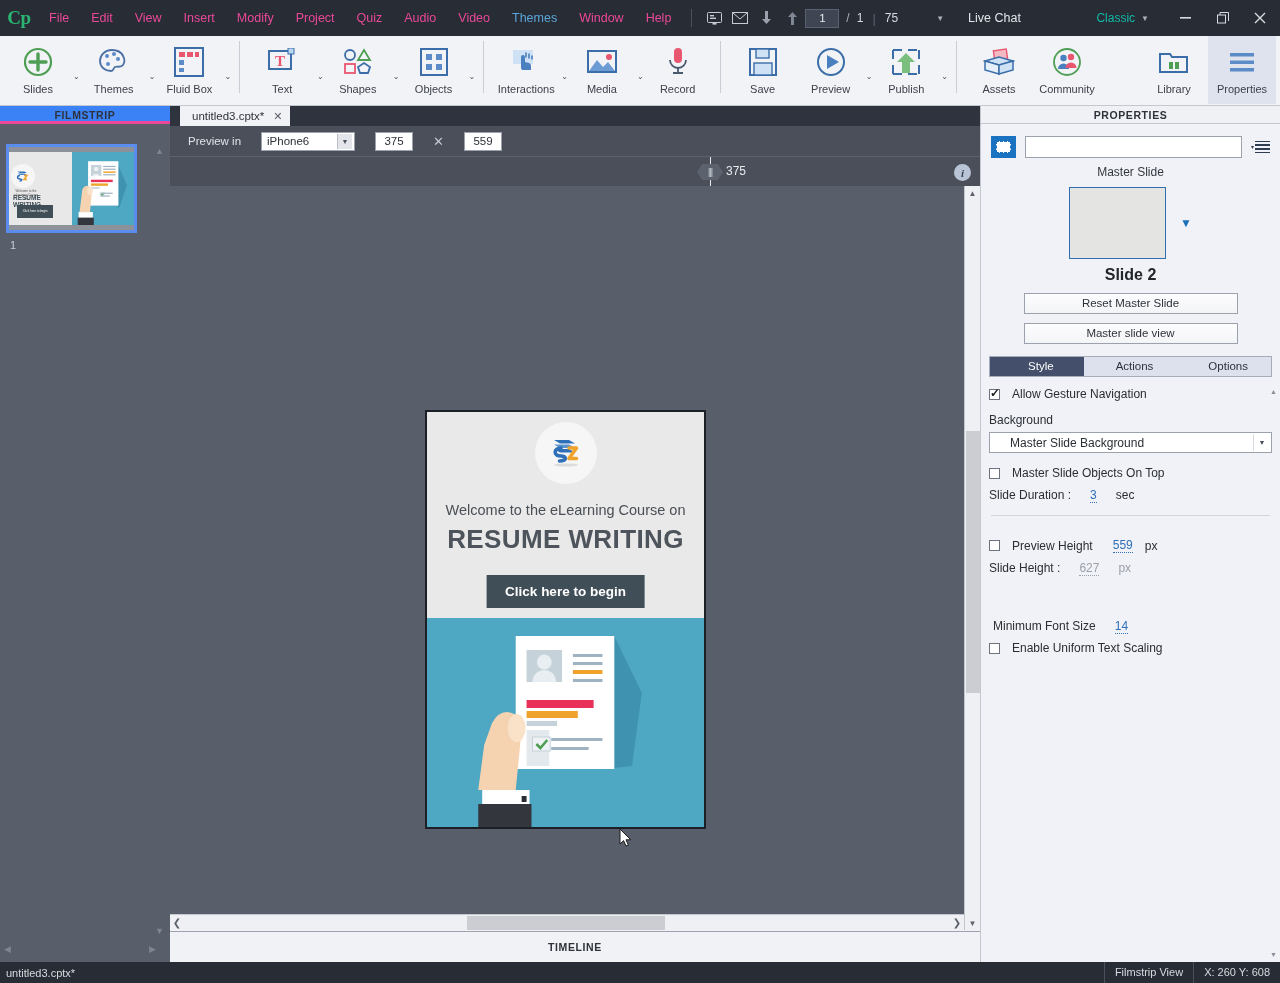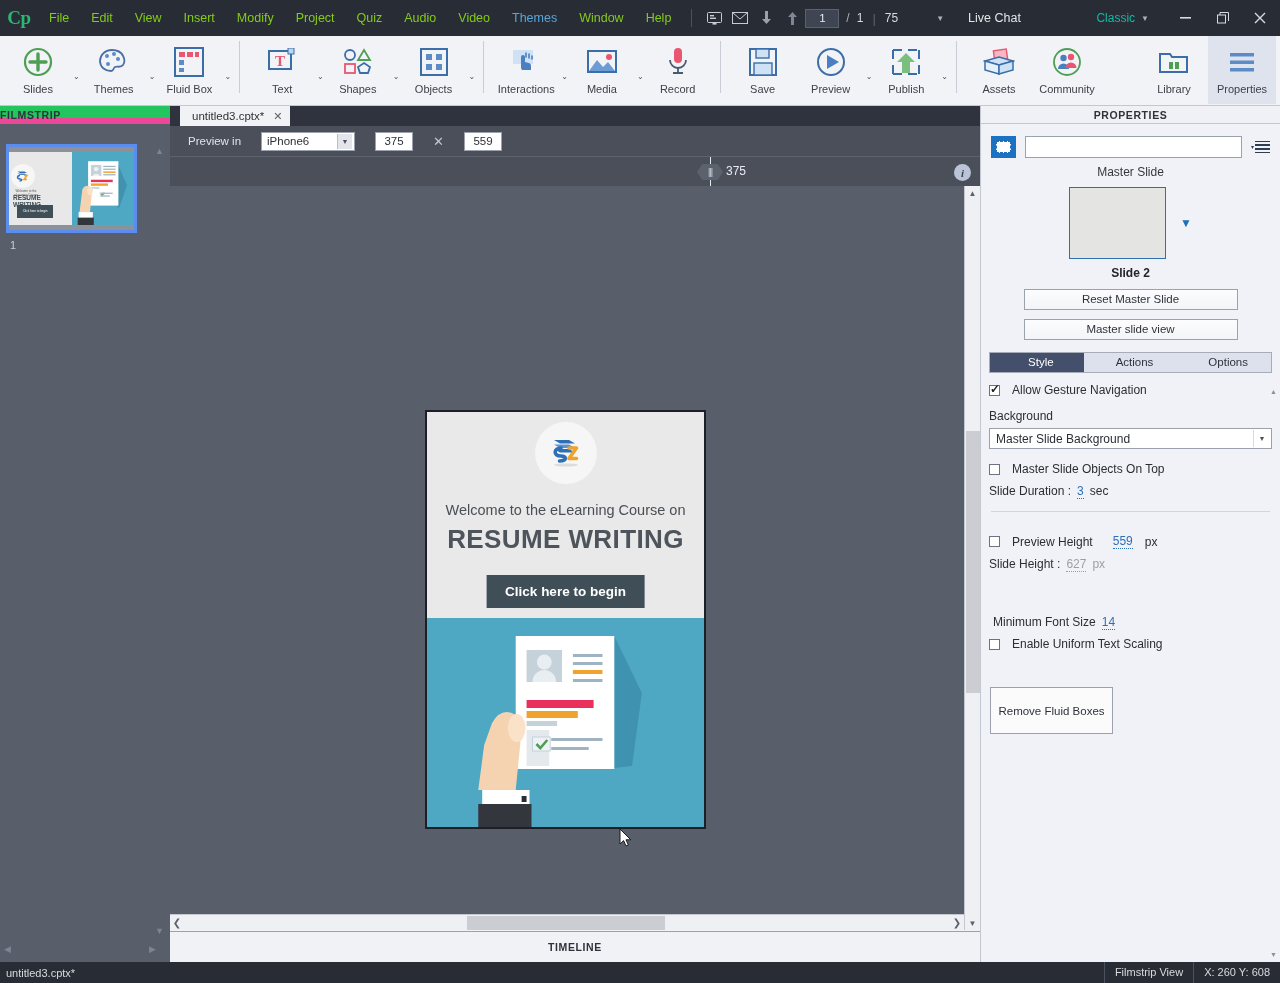--- a/index.html
+++ b/index.html
@@ -16,21 +16,21 @@
     position: absolute; left: 0; top: 0; width: 1280px; height: 36px;
     background: #272c35; display: flex; align-items: center;
   }
   .cp-logo {
     width: 38px; text-align: center; color: #2bb673;
     font-size: 19px; font-weight: bold; font-family: "Liberation Serif", serif;
     letter-spacing: -0.5px;
   }
   .menu-item {
     padding: 0 11px; height: 36px; line-height: 36px;
-    color: #84cc16; font-size: 12.5px; cursor: default; white-space: nowrap;
+    color: #ec4899; font-size: 12.5px; cursor: default; white-space: nowrap;
   }
   .menu-item.accent { color: #5aa5d8; }
   .mb-sep { width: 1px; height: 18px; background: #4a515e; margin: 0 9px; }
   .mb-icon {
     width: 26px; height: 36px; display: flex; align-items: center;
     justify-content: center; color: #c7ccd4; font-size: 14px;
   }
   .mb-num {
     width: 34px; height: 19px; background: #3f4552; border: 1px solid #5a6170;
     color: #e6e9ed; font-size: 11.5px; text-align: center; line-height: 17px;
@@ -65,23 +65,23 @@
   .tool-wrap { display: flex; align-items: flex-start; }
   .caret-sm { font-size: 8px; color: #4a5160; align-self: center; margin: 12px 0 0 1px; }
   .spacer { flex: 1; }
 
   
   .filmstrip {
     position: absolute; left: 0; top: 106px; width: 170px; height: 856px;
     background: #595e6b;
   }
   .fs-head {
-    height: 18px; background: #22c55e; color: #2e323a;
+    height: 18px; background: #3b82f6; color: #2e323a;
     font-size: 10.5px; font-weight: bold; letter-spacing: 0.6px;
-    line-height: 18px; border-bottom: 6px solid #ec4899;
+    text-align: center; line-height: 18px; border-bottom: 3px solid #ec4899;
   }
   .fs-body { position: relative; height: 838px; }
   .fs-thumb {
     position: absolute; left: 6px; top: 20px; width: 131px; height: 89px;
     border: 3px solid #5b8def; background: #fff; overflow: hidden;
   }
   .fs-num { position: absolute; left: 10px; top: 115px; color: #c9ccd2; font-size: 11px; }
   .fs-up { position: absolute; right: 6px; top: 22px; color: #7e8493; font-size: 9px; }
   .fs-dn { position: absolute; right: 6px; bottom: 26px; color: #7e8493; font-size: 9px; }
   .fs-l { position: absolute; left: 4px; bottom: 8px; color: #7e8493; font-size: 9px; }
@@ -226,21 +226,21 @@
   .name-in {
     flex: 1; height: 22px; background: #fff; border: 1px solid #9ba1ad;
   }
   .burger { display: flex; align-items: center; gap: 1px; color: #2f3d52; }
   .burger-lines { display: flex; flex-direction: column; gap: 2px; }
   .burger-lines i { display: block; width: 15px; height: 1.6px; background: #2f3d52; }
   .pr-sublbl { text-align: center; font-size: 12px; color: #33383f; margin-top: 7px; }
   .ms-wrap { position: relative; margin-top: 8px; display: flex; justify-content: center; align-items: center; }
   .ms-thumb { width: 97px; height: 72px; background: #e4e4e2; border: 1px solid #2f6fae; }
   .ms-car { color: #1f6fb8; font-size: 12px; margin-left: 14px; }
-  .ms-name { text-align: center; font-size: 12px; font-weight: bold; color: #22262c; margin-top: 7px; }
+  .ms-name { text-align: center; font-size: 16px; font-weight: bold; color: #22262c; margin-top: 7px; }
   .pr-btn {
     display: block; width: 214px; height: 21px; margin: 9px auto 0 auto;
     background: linear-gradient(#fdfdfe,#f3f4f7); border: 1px solid #9ba1ad;
     font-size: 11.5px; color: #2e323a; text-align: center; line-height: 19px;
   }
   .tabs3 {
     display: flex; margin: 12px 8px 0 8px; border: 1px solid #a7adb8;
     height: 21px;
   }
   .tb {
@@ -251,29 +251,29 @@
   .pr-scroll { position: relative; padding: 10px 8px 0 8px; }
   .chk { display: flex; align-items: center; gap: 12px; font-size: 12px; color: #2a2e35; margin-bottom: 4px; }
   .box { width: 11px; height: 11px; border: 1px solid #6d737e; background: #fff; position: relative; flex: none; }
   .box.on::after {
     content: "✓"; position: absolute; left: 0px; top: -4px;
     font-size: 12px; color: #1a1d22; font-weight: bold;
   }
   .lbl { font-size: 12px; color: #2a2e35; }
   .sel-box {
     height: 21px; background: #fff; border: 1px solid #9ba1ad; margin-top: 5px;
-    display: flex; align-items: center; padding-left: 6px;
+    display: flex; align-items: center; padding-left: 20px;
     font-size: 12px; color: #2a2e35; position: relative;
   }
   .sel-car {
     position: absolute; right: 1px; top: 1px; width: 17px; height: 17px;
     display: flex; align-items: center; justify-content: center;
     font-size: 7px; color: #4a5160; border-left: 1px solid #d6dae1;
   }
-  .krow { display: flex; align-items: baseline; gap: 6px; font-size: 12px; color: #2a2e35; }
+  .krow { display: flex; align-items: baseline; gap: 19px; font-size: 12px; color: #2a2e35; }
   .kval { color: #2f6fb8; border-bottom: 1px dotted #2f6fb8; }
   .kval.dim { color: #9aa0aa; border-bottom-color: #9aa0aa; }
   .hr { height: 1px; background: #d2d5dc; margin: 12px 2px; }
   .pr-vscroll {
     position: absolute; right: 2px; top: 282px; width: 9px; height: 570px;
   }
   .pv-up { color: #8b919c; font-size: 7px; text-align: center; }
   .pv-dn { position: absolute; bottom: 0; left: 0; right: 0; color: #8b919c; font-size: 7px; text-align: center; }
 
   
@@ -819,23 +819,20 @@
       <div class="krow" style="margin-top:43px; padding-left:4px;">
         <span>Minimum Font Size</span>
         <span class="kval">14</span>
       </div>
 
       <div class="chk" style="margin-top:7px">
         <span class="box"></span>
         <span class="lbl">Enable Uniform Text Scaling</span>
       </div>
 
-      <div style="margin-top:36px; padding-left:1px;">
-        <div style="width:123px; height:47px; background:#fbfbfc; border:1px solid #9ba1ad; display:flex; align-items:center; justify-content:center; font-size:11.5px; color:#2e323a;">Remove Fluid Boxes</div>
-      </div>
     </div>
 
     <div class="pr-vscroll">
       <div class="pv-up">▲</div>
       <div class="pv-dn">▼</div>
     </div>
   </div>
 
   <div class="statusbar">
     <div class="sb-file">untitled3.cptx*</div>

